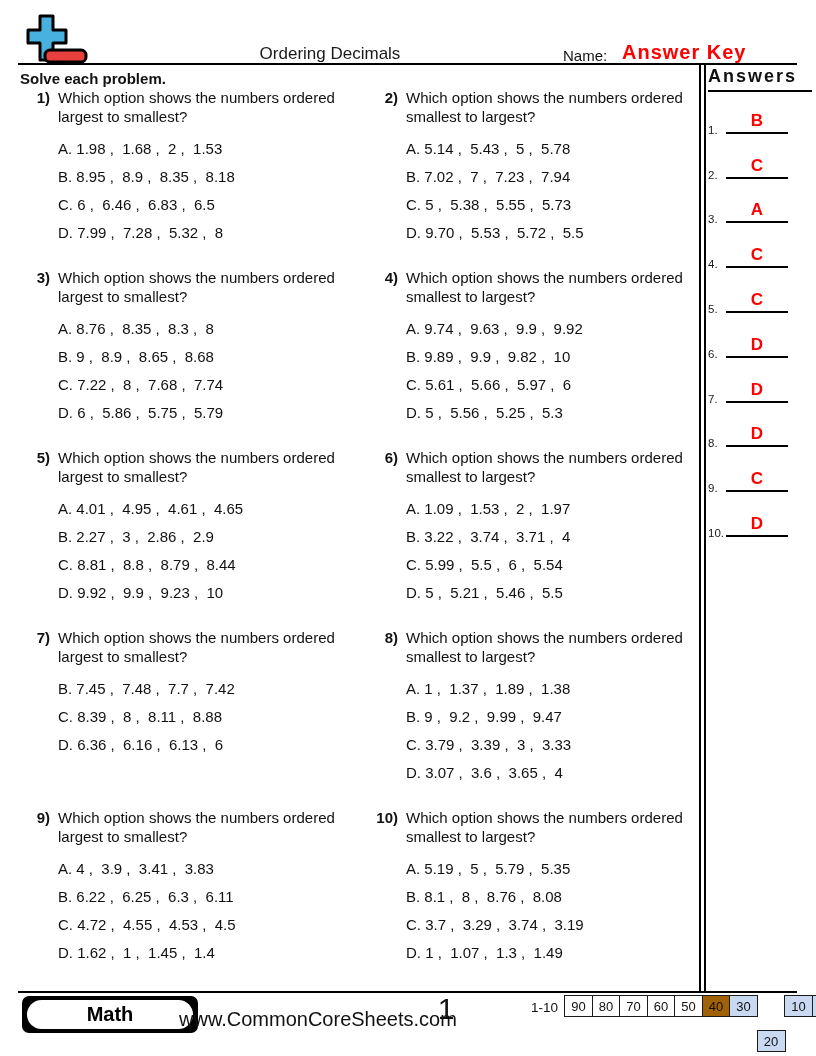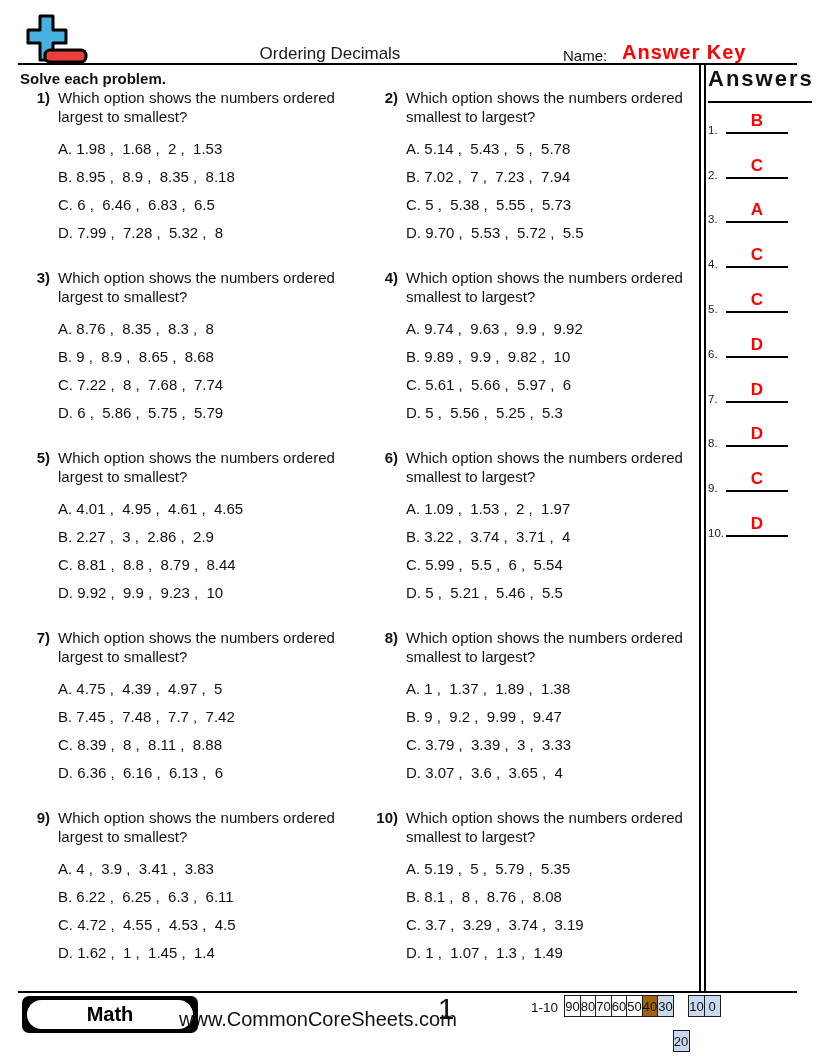--- a/index.html
+++ b/index.html
@@ -39,22 +39,22 @@
   .q-option { font-size:15px; line-height:28px; white-space:pre; }
 
   
   .col-separator {
     position:absolute; left:699px; top:63px; height:929px; width:7px;
     border-left:2px solid #000; border-right:2px solid #000;
     width:7px;
   }
   .answers-title {
     position:absolute; left:708px; top:66px; width:104px;
-    font-size:22px; font-weight:bold; letter-spacing:2px;
-    border-bottom:2px solid #000; padding-bottom:9px;
+    font-size:18px; font-weight:bold; letter-spacing:2px;
+    border-bottom:2px solid #000; padding-bottom:3px;
   }
   .answers-list { position:absolute; left:708px; top:96px; width:100px; }
   .ans-item { position:relative; height:44.8px; }
   .ans-num { position:absolute; left:0px; bottom:5px; font-size:11.5px; color:#1a1a1a; }
   .ans-line { position:absolute; left:18px; bottom:7px; width:62px; border-bottom:2px solid #000; }
   .ans-letter {
     position:absolute; left:18px; bottom:10px; width:62px; text-align:center;
     color:#fe0000; font-weight:bold; font-size:17px;
   }
 
@@ -68,21 +68,21 @@
     position:absolute; left:5px; right:5px; top:4px; bottom:4px;
     background:#fff; border-radius:15px;
     display:flex; align-items:center; justify-content:center;
     font-weight:bold; font-size:20px; color:#000;
   }
   .website { position:absolute; left:179px; top:1008px; font-size:20px; }
   .page-number { position:absolute; left:406px; top:992px; width:80px; text-align:center; font-size:30px; }
   .score-label { position:absolute; left:524px; top:1000px; width:34px; text-align:right; font-size:13.5px; }
   .score-table { position:absolute; left:564px; top:995px; display:flex; }
   .score-cell {
-    width:17px; height:22px; border:1.5px solid #1b1b1b; margin-left:-1.5px;
+    width:29px; height:22px; border:1.5px solid #1b1b1b; margin-left:-1.5px;
     display:flex; align-items:center; justify-content:center;
     font-size:13px; background:#fff;
   }
   .score-cell:first-child { margin-left:0; }
 </style>
 </head>
 <body>
 
 <div>
 
@@ -170,21 +170,20 @@
             <div class="q-option">C. 5.99 ,  5.5 ,  6 ,  5.54</div>
             <div class="q-option">D. 5 ,  5.21 ,  5.46 ,  5.5</div>
           </div>
         </div>
       </div>
       <div class="question-block">
         <div class="q-num">7)</div>
         <div class="q-body">
           <div class="q-prompt">Which option shows the numbers ordered largest to smallest?</div>
           <div class="q-options">
-            <div class="q-option">A. 4.75 ,  4.39 ,  4.97 ,  5</div>
             <div class="q-option">B. 7.45 ,  7.48 ,  7.7 ,  7.42</div>
             <div class="q-option">C. 8.39 ,  8 ,  8.11 ,  8.88</div>
             <div class="q-option">D. 6.36 ,  6.16 ,  6.13 ,  6</div>
           </div>
         </div>
       </div>
       <div class="question-block">
         <div class="q-num">8)</div>
         <div class="q-body">
           <div class="q-prompt">Which option shows the numbers ordered smallest to largest?</div>

